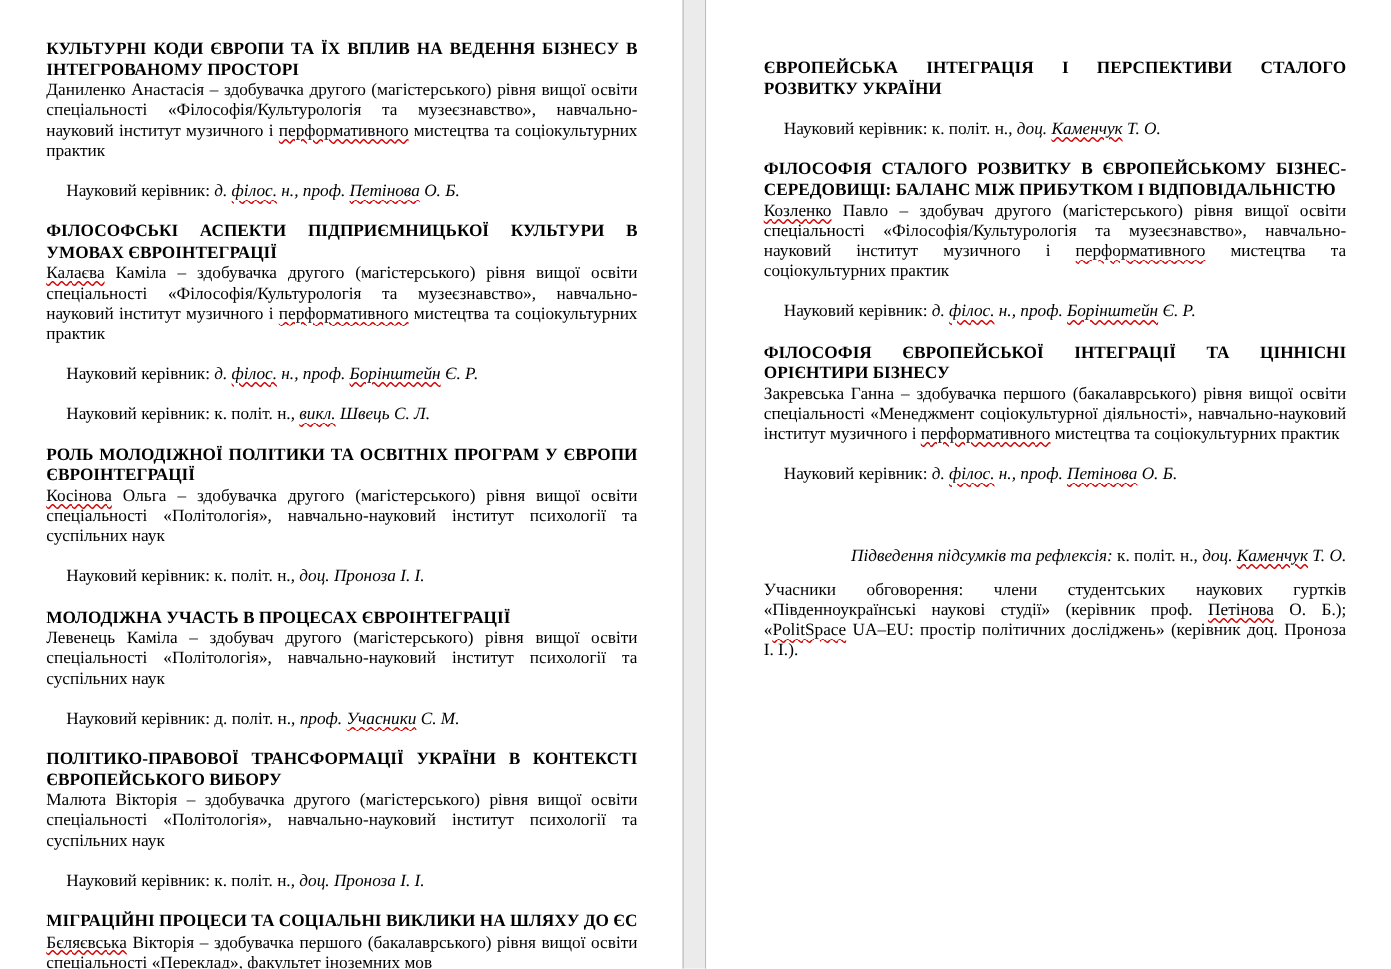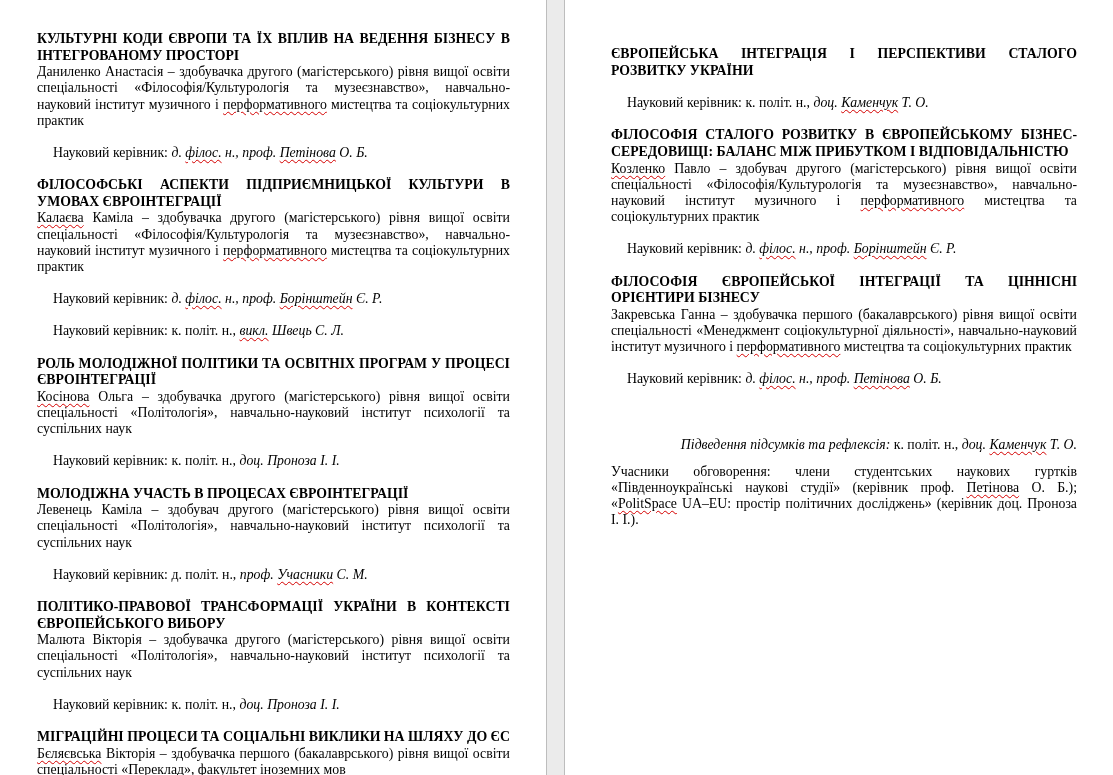--- a/index.html
+++ b/index.html
@@ -92,21 +92,21 @@
         </div>
         <div class="entry">
           <h3 class="entry-title">ФІЛОСОФСЬКІ АСПЕКТИ ПІДПРИЄМНИЦЬКОЇ КУЛЬТУРИ В УМОВАХ ЄВРОІНТЕГРАЦІЇ</h3>
           <p class="entry-body"><span class="b sq">Калаєва</span><span class="b"> Каміла – </span><span>здобувачка другого (магістерського) рівня вищої освіти спеціальності «Філософія/Культурологія та музеєзнавство», навчально-науковий інститут музичного і </span><span class="sq">перформативного</span><span> мистецтва та соціокультурних практик</span></p>
           <p class="entry-sup"><span>Науковий керівник: </span><span class="i">д. </span><span class="i sq">філос.</span><span class="i"> н., проф. </span><span class="i sq">Борінштейн</span><span class="i"> Є. Р.</span></p>
         </div>
         <div class="entry">
           <p class="entry-sup"><span>Науковий керівник: к. політ. н., </span><span class="i sq">викл.</span><span class="i"> Швець С. Л.</span></p>
         </div>
         <div class="entry">
-          <h3 class="entry-title">РОЛЬ МОЛОДІЖНОЇ ПОЛІТИКИ ТА ОСВІТНІХ ПРОГРАМ У ПРОЦЕСІ ЄВРОІНТЕГРАЦІЇ</h3>
+          <h3 class="entry-title">РОЛЬ МОЛОДІЖНОЇ ПОЛІТИКИ ТА ОСВІТНІХ ПРОГРАМ У ЄВРОПИ ЄВРОІНТЕГРАЦІЇ</h3>
           <p class="entry-body"><span class="b sq">Косінова</span><span class="b"> Ольга – </span><span>здобувачка другого (магістерського) рівня вищої освіти спеціальності «Політологія», навчально-науковий інститут психології та суспільних наук</span></p>
           <p class="entry-sup"><span>Науковий керівник: к. політ. н., </span><span class="i">доц. Проноза І. І.</span></p>
         </div>
         <div class="entry">
           <h3 class="entry-title">МОЛОДІЖНА УЧАСТЬ В ПРОЦЕСАХ ЄВРОІНТЕГРАЦІЇ</h3>
           <p class="entry-body"><span class="b">Левенець Каміла – </span><span>здобувач другого (магістерського) рівня вищої освіти спеціальності «Політологія», навчально-науковий інститут психології та суспільних наук</span></p>
           <p class="entry-sup"><span>Науковий керівник: д. політ. н., </span><span class="i">проф. </span><span class="i sq">Учасники</span><span class="i"> С. М.</span></p>
         </div>
         <div class="entry">
           <h3 class="entry-title">ПОЛІТИКО-ПРАВОВОЇ ТРАНСФОРМАЦІЇ УКРАЇНИ В КОНТЕКСТІ ЄВРОПЕЙСЬКОГО ВИБОРУ</h3>

